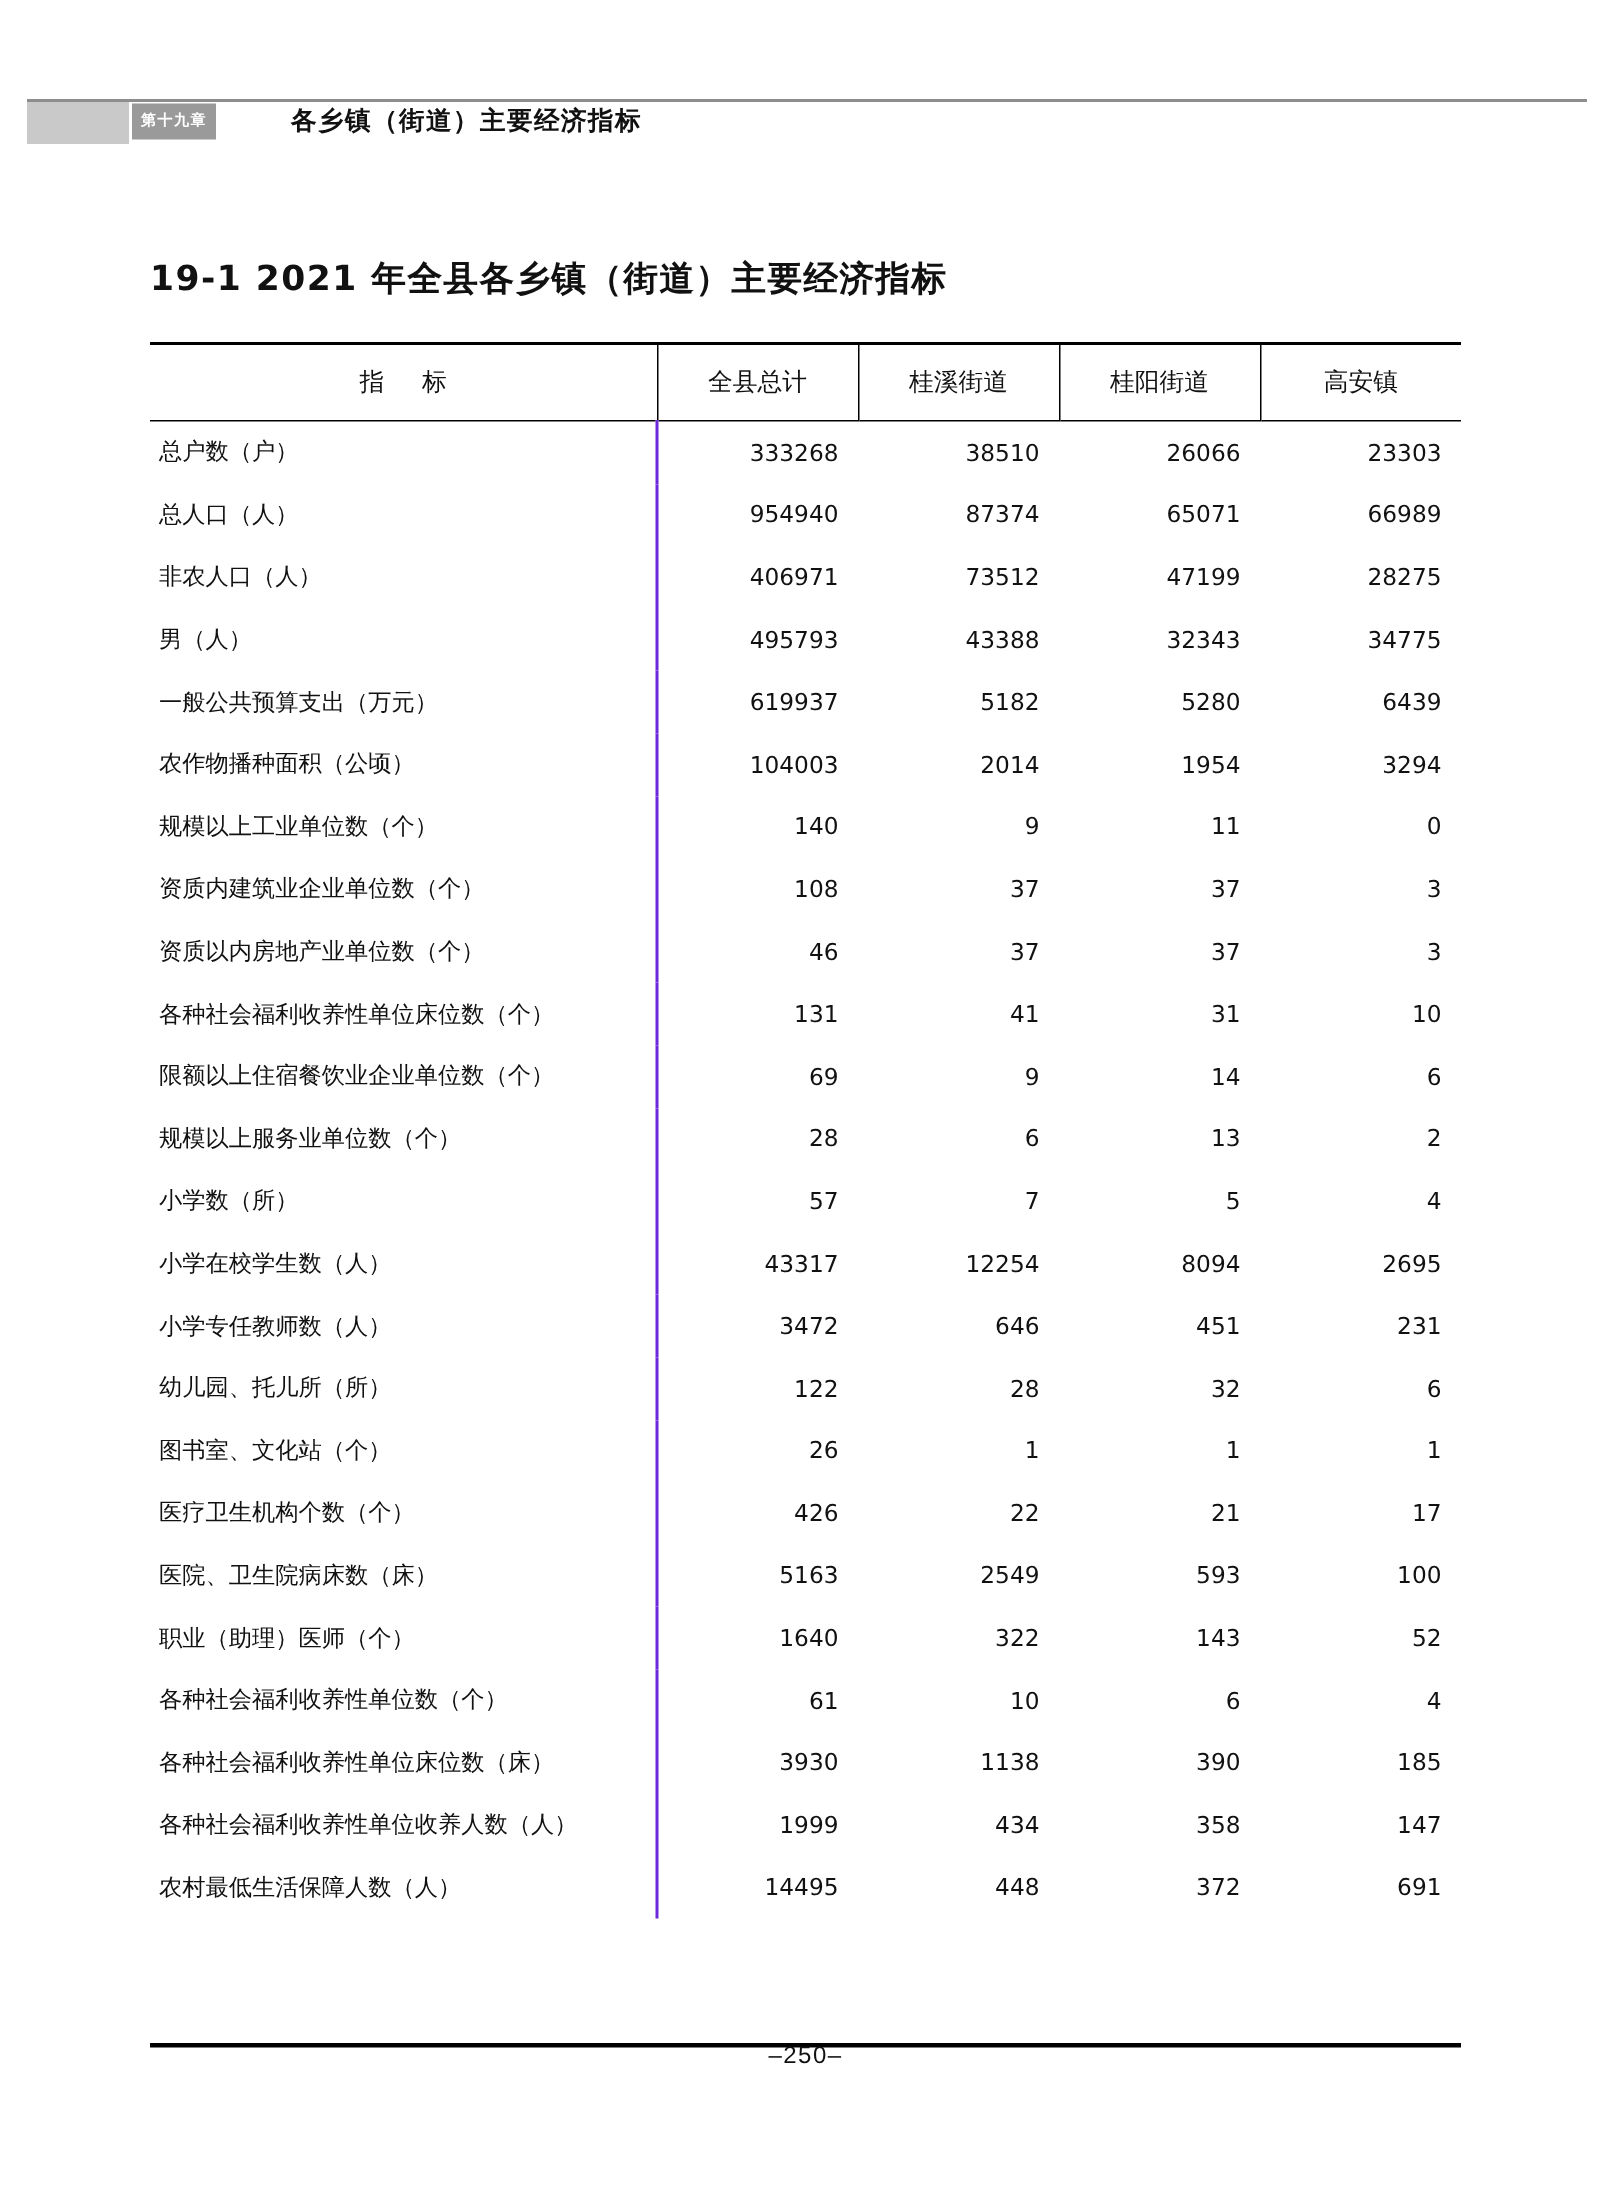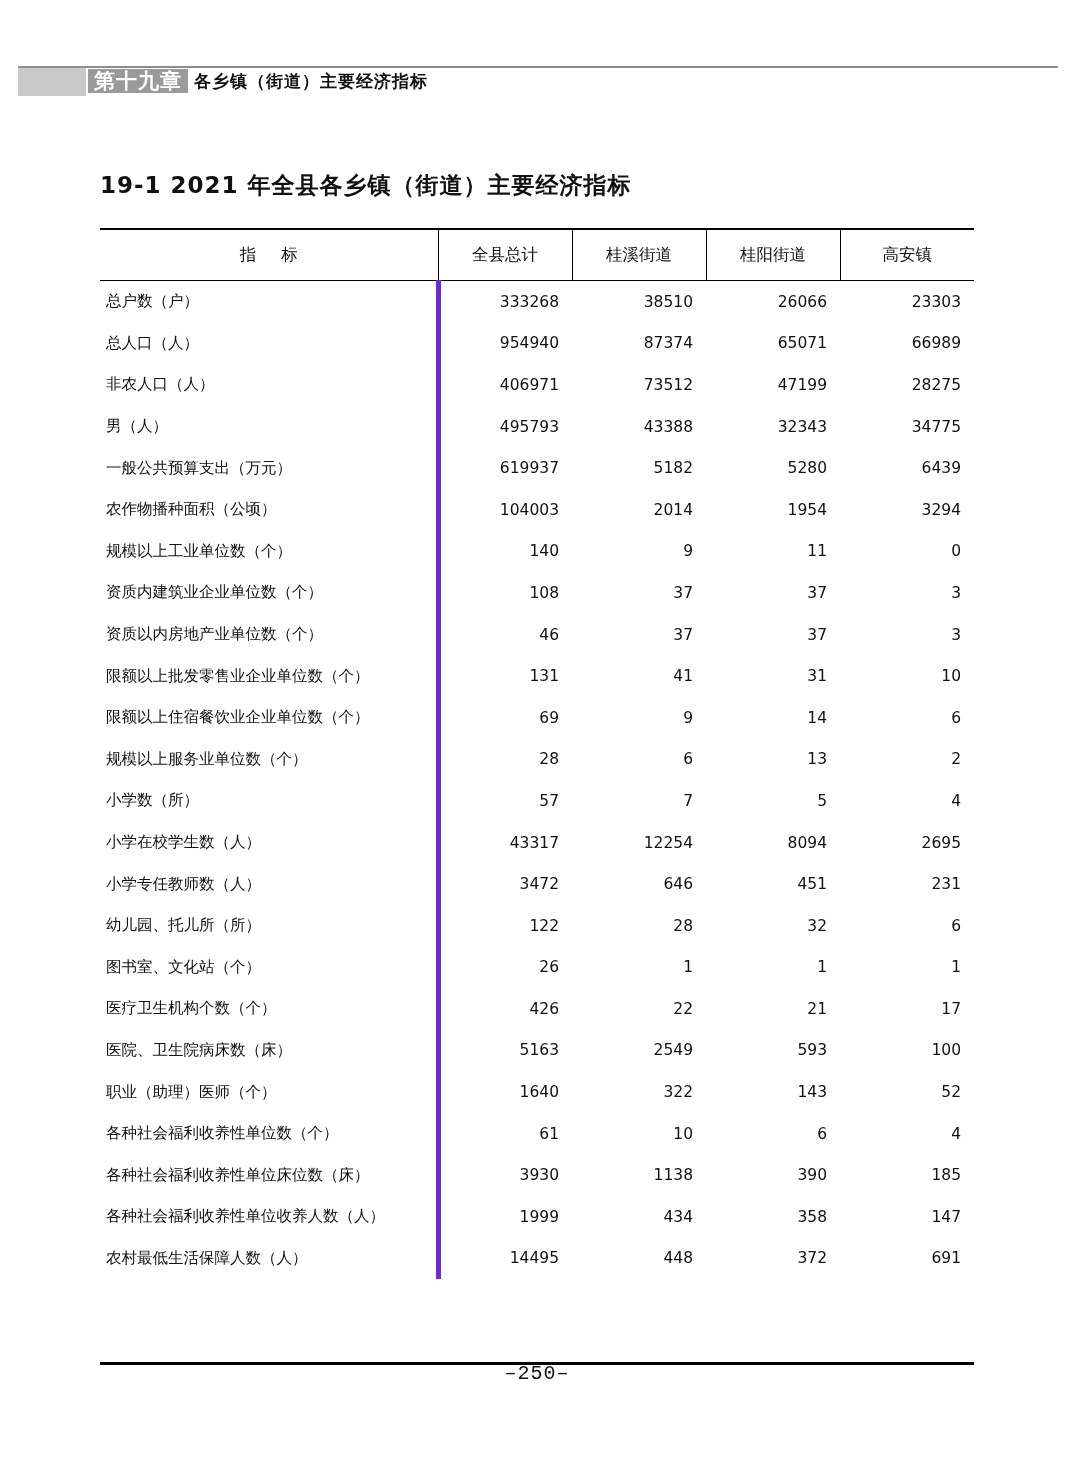--- a/index.html
+++ b/index.html
@@ -48,21 +48,21 @@
   }
   .chapter-tag {
     position: absolute;
     left: 88px;
     top: 3px;
     height: 24px;
     line-height: 24px;
     padding: 0 6px;
     background: #9a9a9a;
     color: #ffffff;
-    font-size: 21px;
+    font-size: 10px;
     font-weight: bold;
     font-family: "DejaVu Sans", "Liberation Sans", sans-serif;
     letter-spacing: 1px;
     white-space: nowrap;
   }
   .header-title {
     position: absolute;
     left: 194px;
     top: 2px;
     height: 26px;
@@ -132,43 +132,43 @@
     padding-left: 6px;
     font-size: 15.5px;
     white-space: nowrap;
   }
   table.stat tbody td.num {
     text-align: right;
     padding-right: 13px;
     font-size: 15.5px;
   }
   
-  table.stat tbody td.num:nth-child(2) { border-left: 5px solid #6d28d9; margin-left: 12px; }
+  table.stat tbody td.num:nth-child(2) { border-left: 2px solid #6d28d9; margin-left: 12px; }
   table.stat tbody td.num:nth-child(3),
   table.stat tbody td.num:nth-child(4),
   table.stat tbody td.num:nth-child(5) { border-left: none; }
   table.stat thead th.hdr-val { border-left: 1px solid #000; }
 
   .table-bottom-rule {
     position: absolute;
     left: 100px;
     width: 874px;
     height: 2.5px;
     background: #000;
   }
 
   
   .page-number {
     position: absolute;
     left: 0;
     top: 1362px;
     width: 1074px;
     text-align: center;
-    font-size: 20px;
-    font-family: Liberation Mono, monospace;
+    font-size: 16px;
+    font-family: Liberation Sans, sans-serif;
     letter-spacing: 1px;
   }
 </style>
 </head>
 <body>
 
 <div class="page">
 
   <div class="header">
     <div class="header-rule"></div>
@@ -255,21 +255,21 @@
             <td class="num">3</td>
           </tr>
           <tr>
             <td class="lbl">资质以内房地产业单位数（个）</td>
             <td class="num">46</td>
             <td class="num">37</td>
             <td class="num">37</td>
             <td class="num">3</td>
           </tr>
           <tr>
-            <td class="lbl">限额以上批发零售业企业单位数（个）</td>
+            <td class="lbl">各种社会福利收养性单位床位数（个）</td>
             <td class="num">131</td>
             <td class="num">41</td>
             <td class="num">31</td>
             <td class="num">10</td>
           </tr>
           <tr>
             <td class="lbl">限额以上住宿餐饮业企业单位数（个）</td>
             <td class="num">69</td>
             <td class="num">9</td>
             <td class="num">14</td>

